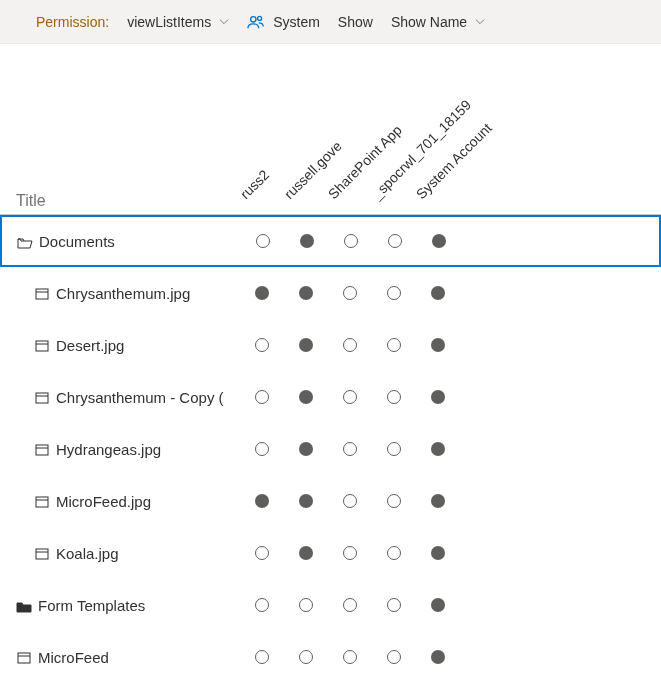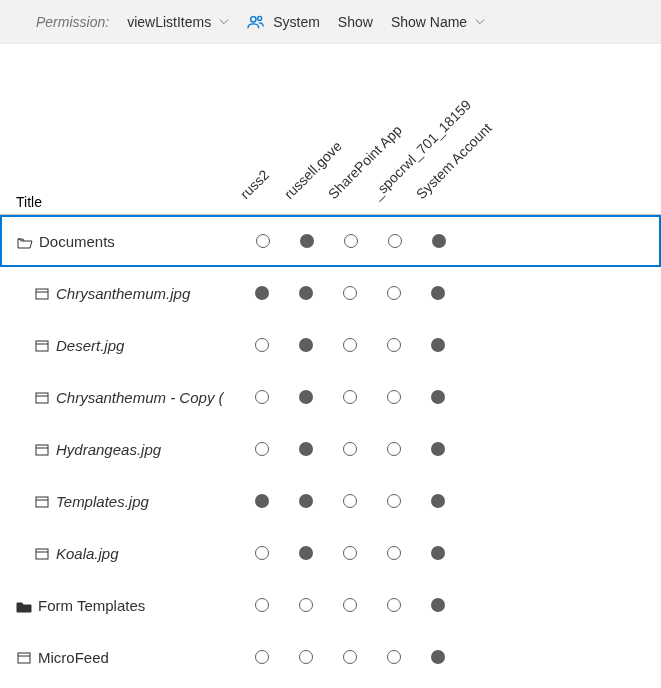--- a/index.html
+++ b/index.html
@@ -14,21 +14,21 @@
     }
     .toolbar {
       height: 44px;
       background: #f3f2f1;
       display: flex;
       align-items: center;
       padding: 0 20px;
       gap: 18px;
       border-bottom: 1px solid #edebe9;
     }
-    .toolbar-label { color: #737373; padding-left: 16px; font-style: italic; }
+    .toolbar-label { color: #a16207; padding-left: 16px; }
     .toolbar-item {
       display: inline-flex;
       align-items: center;
       gap: 8px;
       color: #323130;
     }
     .chevron-down {
       width: 10px;
       height: 10px;
       display: inline-block;
@@ -45,22 +45,22 @@
     }
     .header-row {
       display: flex;
       align-items: flex-end;
       height: 110px;
       position: relative;
     }
     .title-header {
       width: 240px;
       padding-left: 16px;
-      font-size: 14px;
-      color: #000000;
+      font-size: 16px;
+      color: #737373;
       padding-bottom: 4px;
       align-self: flex-end;
     }
     .user-header {
       width: 44px;
       position: relative;
       height: 100%;
     }
     .user-header span {
       position: absolute;
@@ -88,21 +88,21 @@
       width: 240px;
       display: flex;
       align-items: flex-end;
       gap: 6px;
       font-size: 15px;
       color: #323130;
       overflow: hidden;
       white-space: nowrap;
     }
     .indent-0 { padding-left: 16px; }
-    .indent-1 { padding-left: 34px; font-style: italic; }
+    .indent-1 { padding-left: 34px; }
     .icon-wrap {
       width: 16px;
       height: 14px;
       flex-shrink: 0;
     }
     .icon-wrap svg { width: 100%; height: 100%; display: block; }
     .cell {
       width: 44px;
       display: flex;
       justify-content: center;
@@ -313,21 +313,21 @@
         </div>
       </div>
       <div class="row">
         <div class="row-title indent-1">
           <span class="icon-wrap">
             <svg viewBox="0 0 16 14">
               <rect x="2" y="1" width="12" height="10" fill="none" stroke="#323130" stroke-width="1"></rect>
               <path d="M2 4 L14 4" stroke="#323130" stroke-width="1"></path>
             </svg>
           </span>
-          <span class="row-title-text">Templates.jpg</span>
+          <span class="row-title-text">MicroFeed.jpg</span>
         </div>
         <div class="cell">
           <div class="dot filled"></div>
         </div>
         <div class="cell">
           <div class="dot filled"></div>
         </div>
         <div class="cell">
           <div class="dot empty"></div>
         </div>

